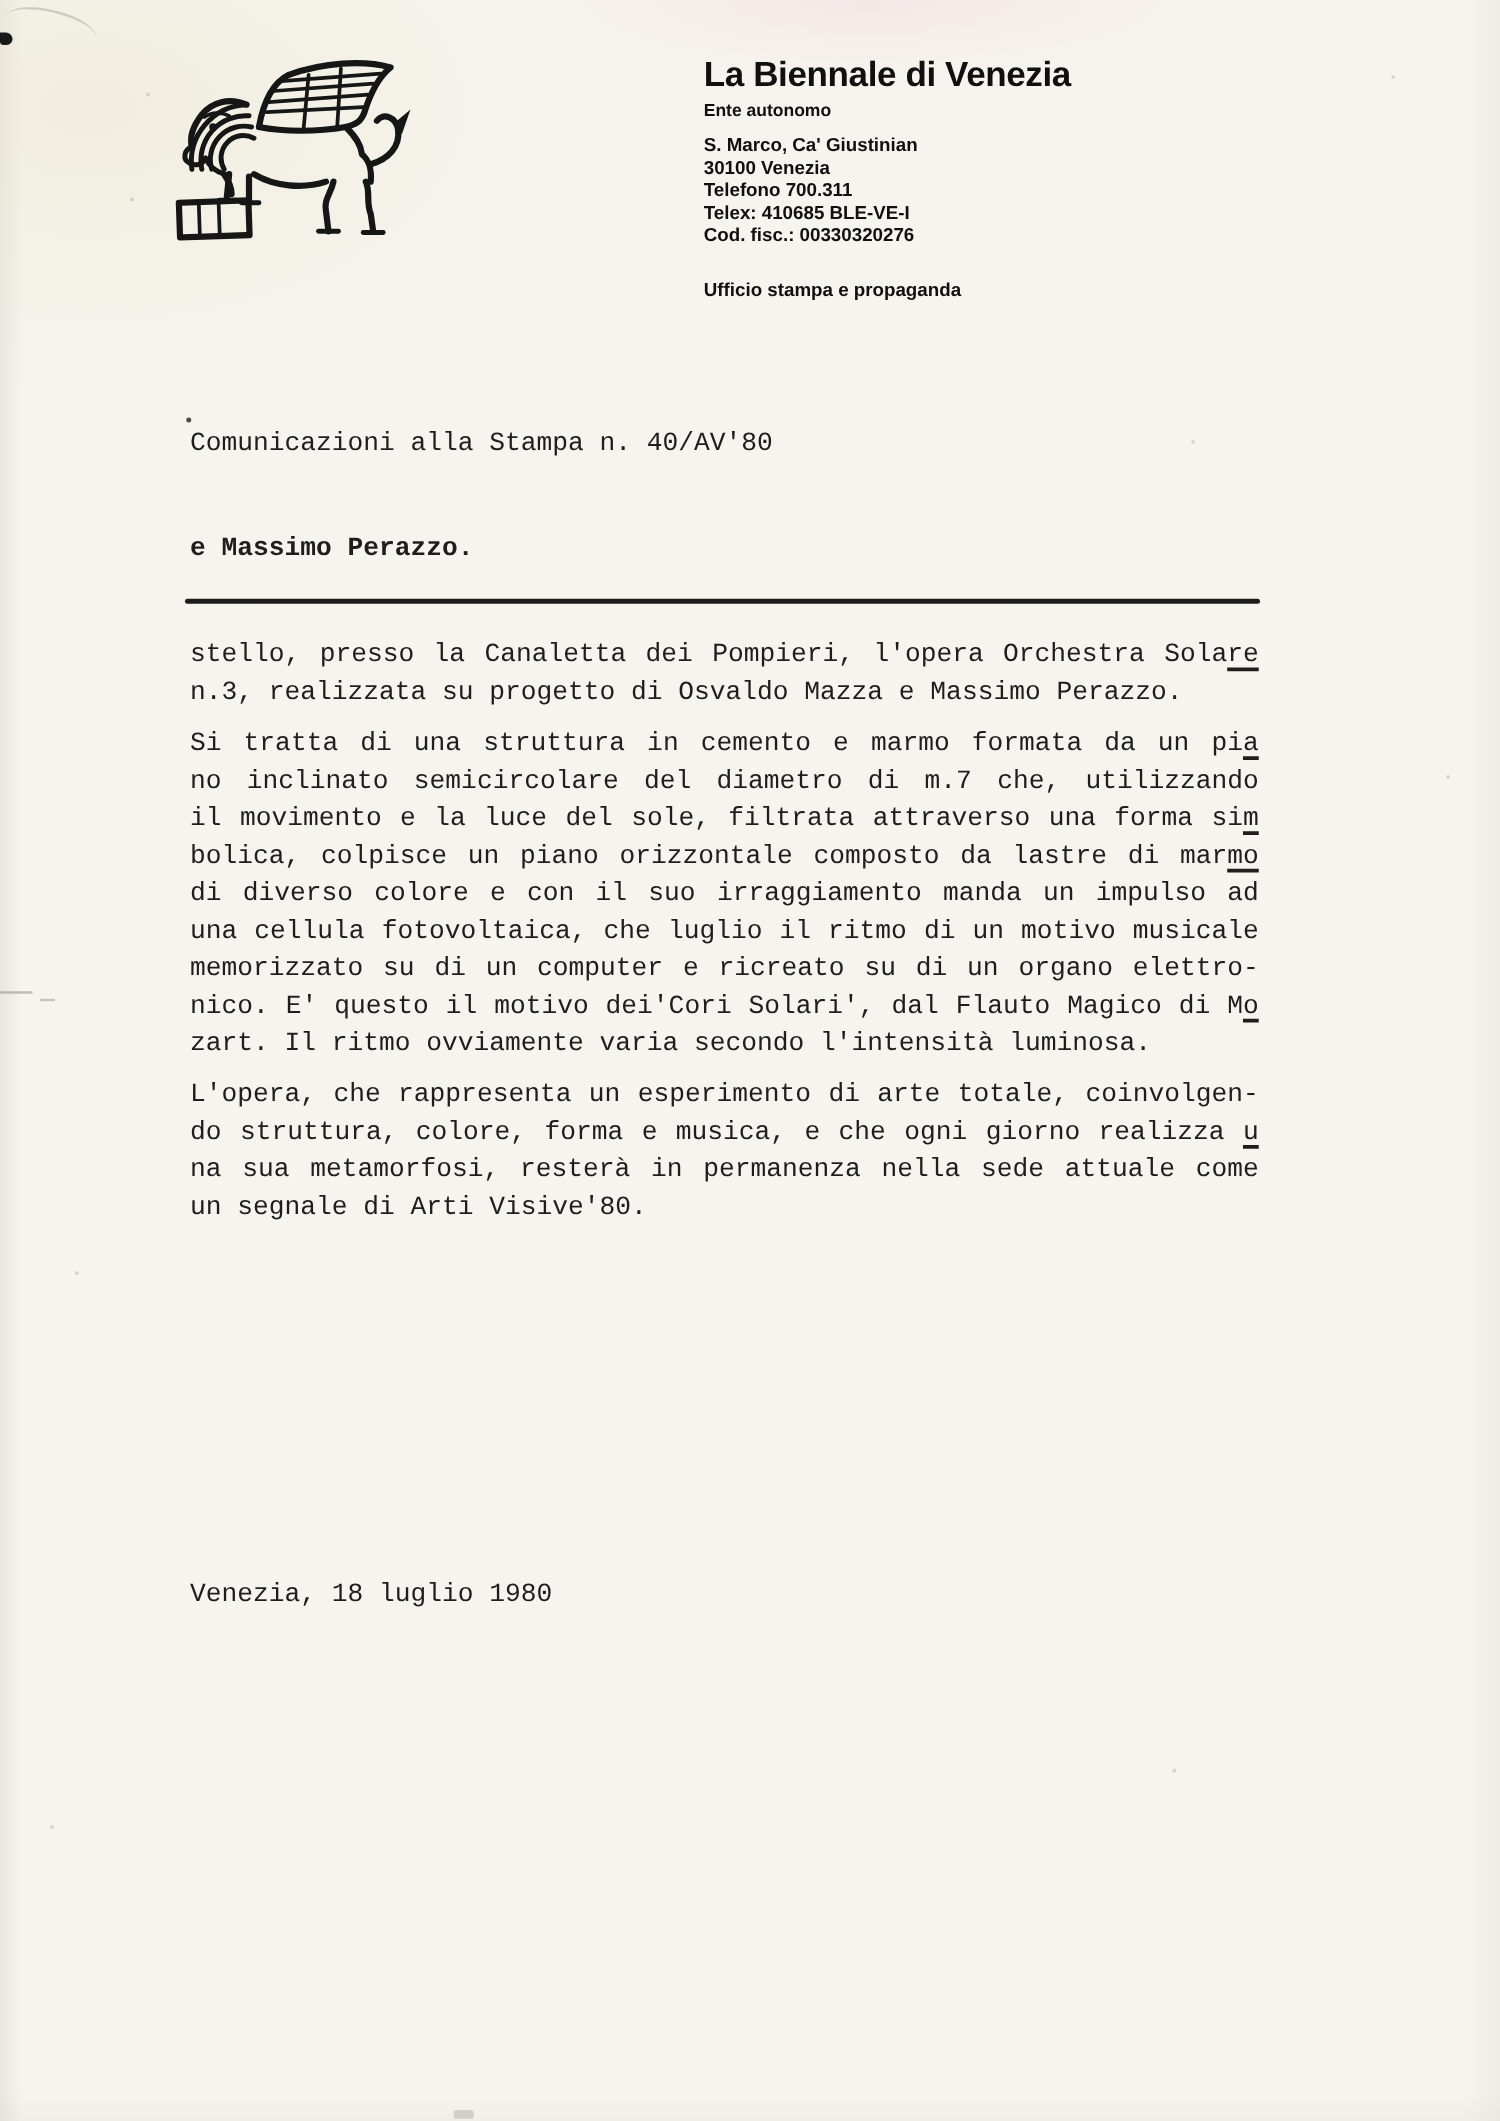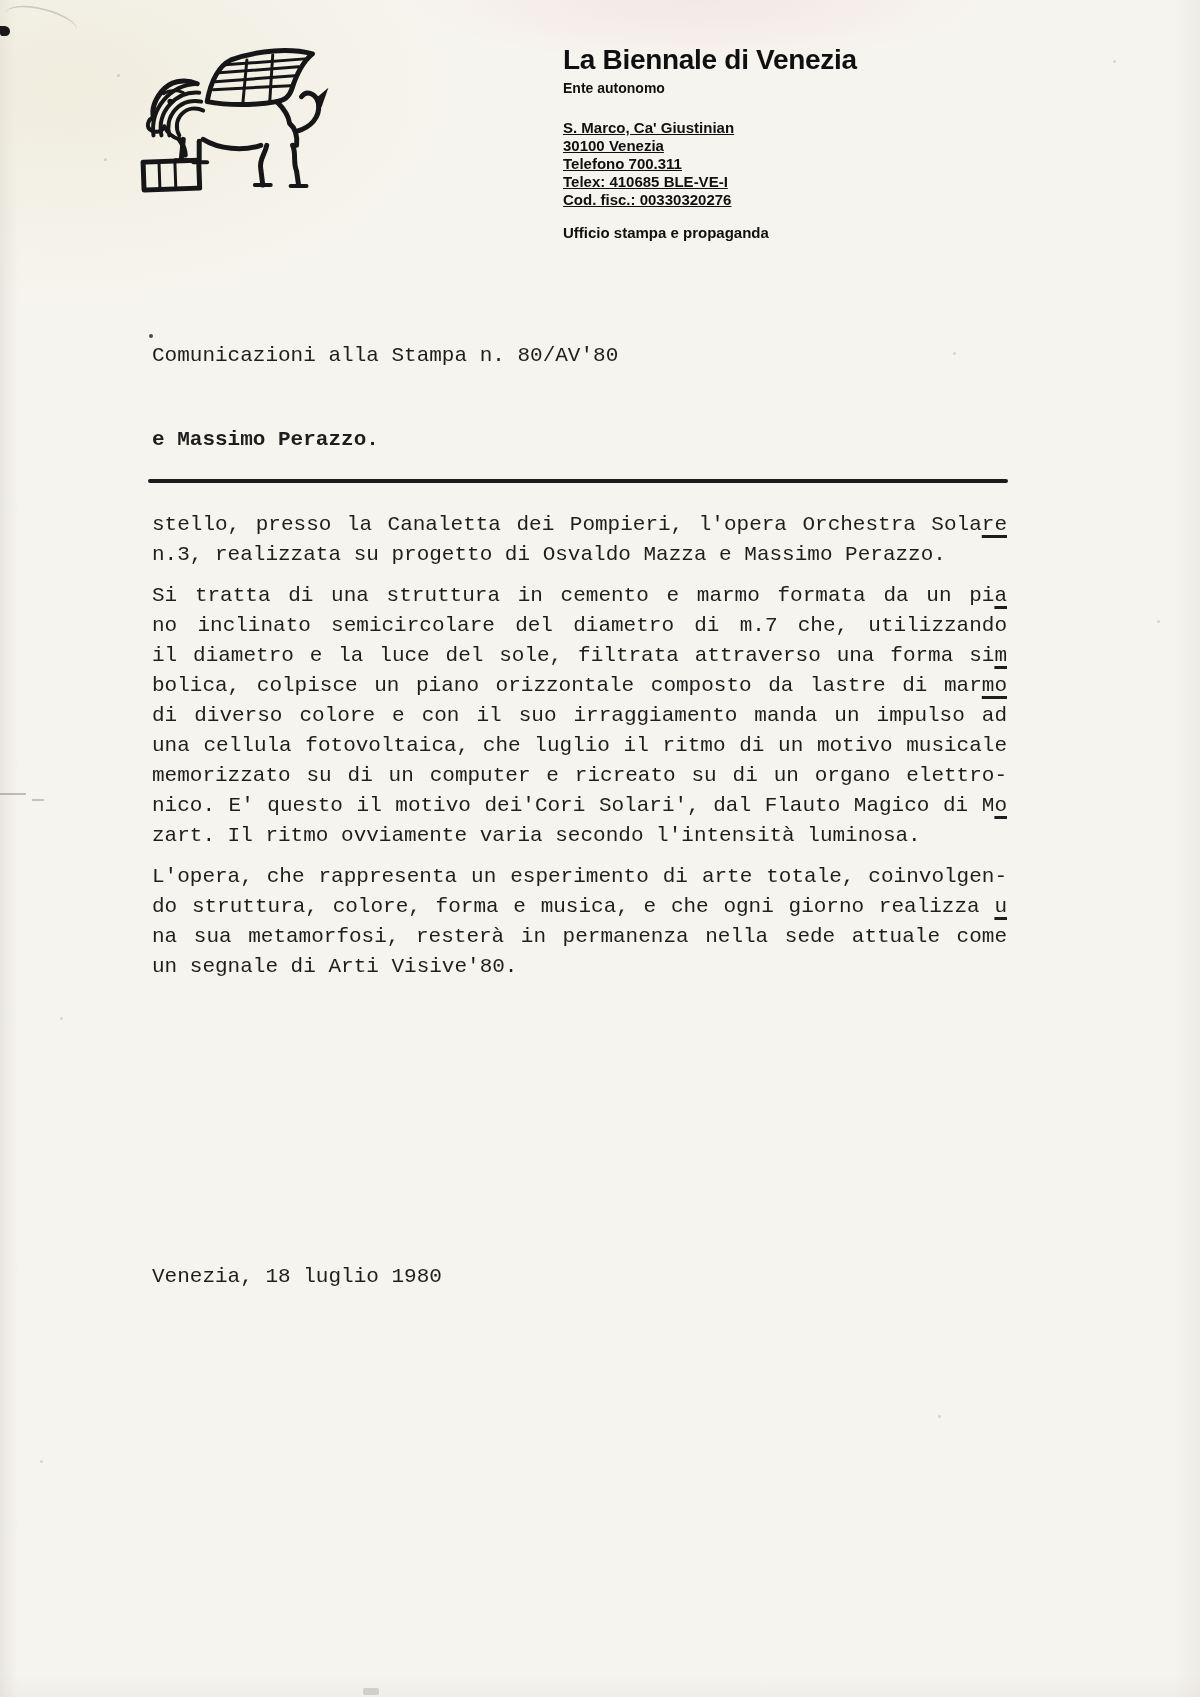--- a/index.html
+++ b/index.html
@@ -12,21 +12,21 @@
       linear-gradient(90deg, rgba(200,198,190,.30), transparent 18px),
       linear-gradient(270deg, rgba(208,206,198,.22), transparent 26px),
       linear-gradient(0deg, rgba(214,212,204,.20), transparent 22px),
       #f6f4ee;
     font-family:"Liberation Sans", sans-serif;
   }
   
   .lh{position:absolute;color:#101010;font-weight:bold;}
   .org{left:563px;top:44px;font-size:28px;line-height:32px;letter-spacing:-.3px;}
   .ente{left:563px;top:80px;font-size:14px;}
-  .addr{left:563px;top:119px;font-size:15px;line-height:18px;text-decoration:underline;}
+  .addr{left:563px;top:108px;font-size:15px;line-height:18px;}
   .office{left:563px;top:224px;font-size:15px;}
   .logo{position:absolute;left:127px;top:40px;width:206px;height:157px;}
   
   .column{
     position:absolute;left:152px;top:341px;width:855px;
     font-family:"Liberation Mono", monospace;font-size:21px;color:#1e1e1e;
   }
   .ln{height:30px;line-height:30px;white-space:pre;}
   .ln.j{white-space:normal;text-align:justify;text-align-last:justify;}
   .u{text-decoration:underline;text-decoration-thickness:2.5px;text-underline-offset:5px;}
@@ -119,34 +119,34 @@
   <div class="lh addr">
     <div>S. Marco, Ca' Giustinian</div>
     <div>30100 Venezia</div>
     <div>Telefono 700.311</div>
     <div>Telex: 410685 BLE-VE-I</div>
     <div>Cod. fisc.: 00330320276</div>
   </div>
   <div class="lh office">Ufficio stampa e propaganda</div>
 
   <div class="column">
-    <div class="ref">Comunicazioni alla Stampa n. 80/AV'80</div>
+    <div class="ref">Comunicazioni alla Stampa n. 40/AV'80</div>
     <div class="title">
         <div class="ln"><span>e Massimo Perazzo.</span></div>
       </div>
     <div class="rule"></div>
     <div>
         <div class="para">
           <div class="ln j"><span>stello, presso la Canaletta dei Pompieri, l'opera Orchestra Sola</span><span class="u">re</span></div>
           <div class="ln"><span>n.3, realizzata su progetto di Osvaldo Mazza e Massimo Perazzo.</span></div>
         </div>
         <div class="para">
           <div class="ln j"><span>Si tratta di una struttura in cemento e marmo formata da un pi</span><span class="u">a</span></div>
           <div class="ln j"><span>no inclinato semicircolare del diametro di m.7 che, utilizzando</span></div>
-          <div class="ln j"><span>il diametro e la luce del sole, filtrata attraverso una forma si</span><span class="u">m</span></div>
+          <div class="ln j"><span>il movimento e la luce del sole, filtrata attraverso una forma si</span><span class="u">m</span></div>
           <div class="ln j"><span>bolica, colpisce un piano orizzontale composto da lastre di mar</span><span class="u">mo</span></div>
           <div class="ln j"><span>di diverso colore e con il suo irraggiamento manda un impulso ad</span></div>
           <div class="ln j"><span>una cellula fotovoltaica, che luglio il ritmo di un motivo musicale</span></div>
           <div class="ln j"><span>memorizzato su di un computer e ricreato su di un organo elettro-</span></div>
           <div class="ln j"><span>nico. E' questo il motivo dei'Cori Solari', dal Flauto Magico di M</span><span class="u">o</span></div>
           <div class="ln"><span>zart. Il ritmo ovviamente varia secondo l'intensità luminosa.</span></div>
         </div>
         <div class="para">
           <div class="ln j"><span>L'opera, che rappresenta un esperimento di arte totale, coinvolgen-</span></div>
           <div class="ln j"><span>do struttura, colore, forma e musica, e che ogni giorno realizza </span><span class="u">u</span></div>

